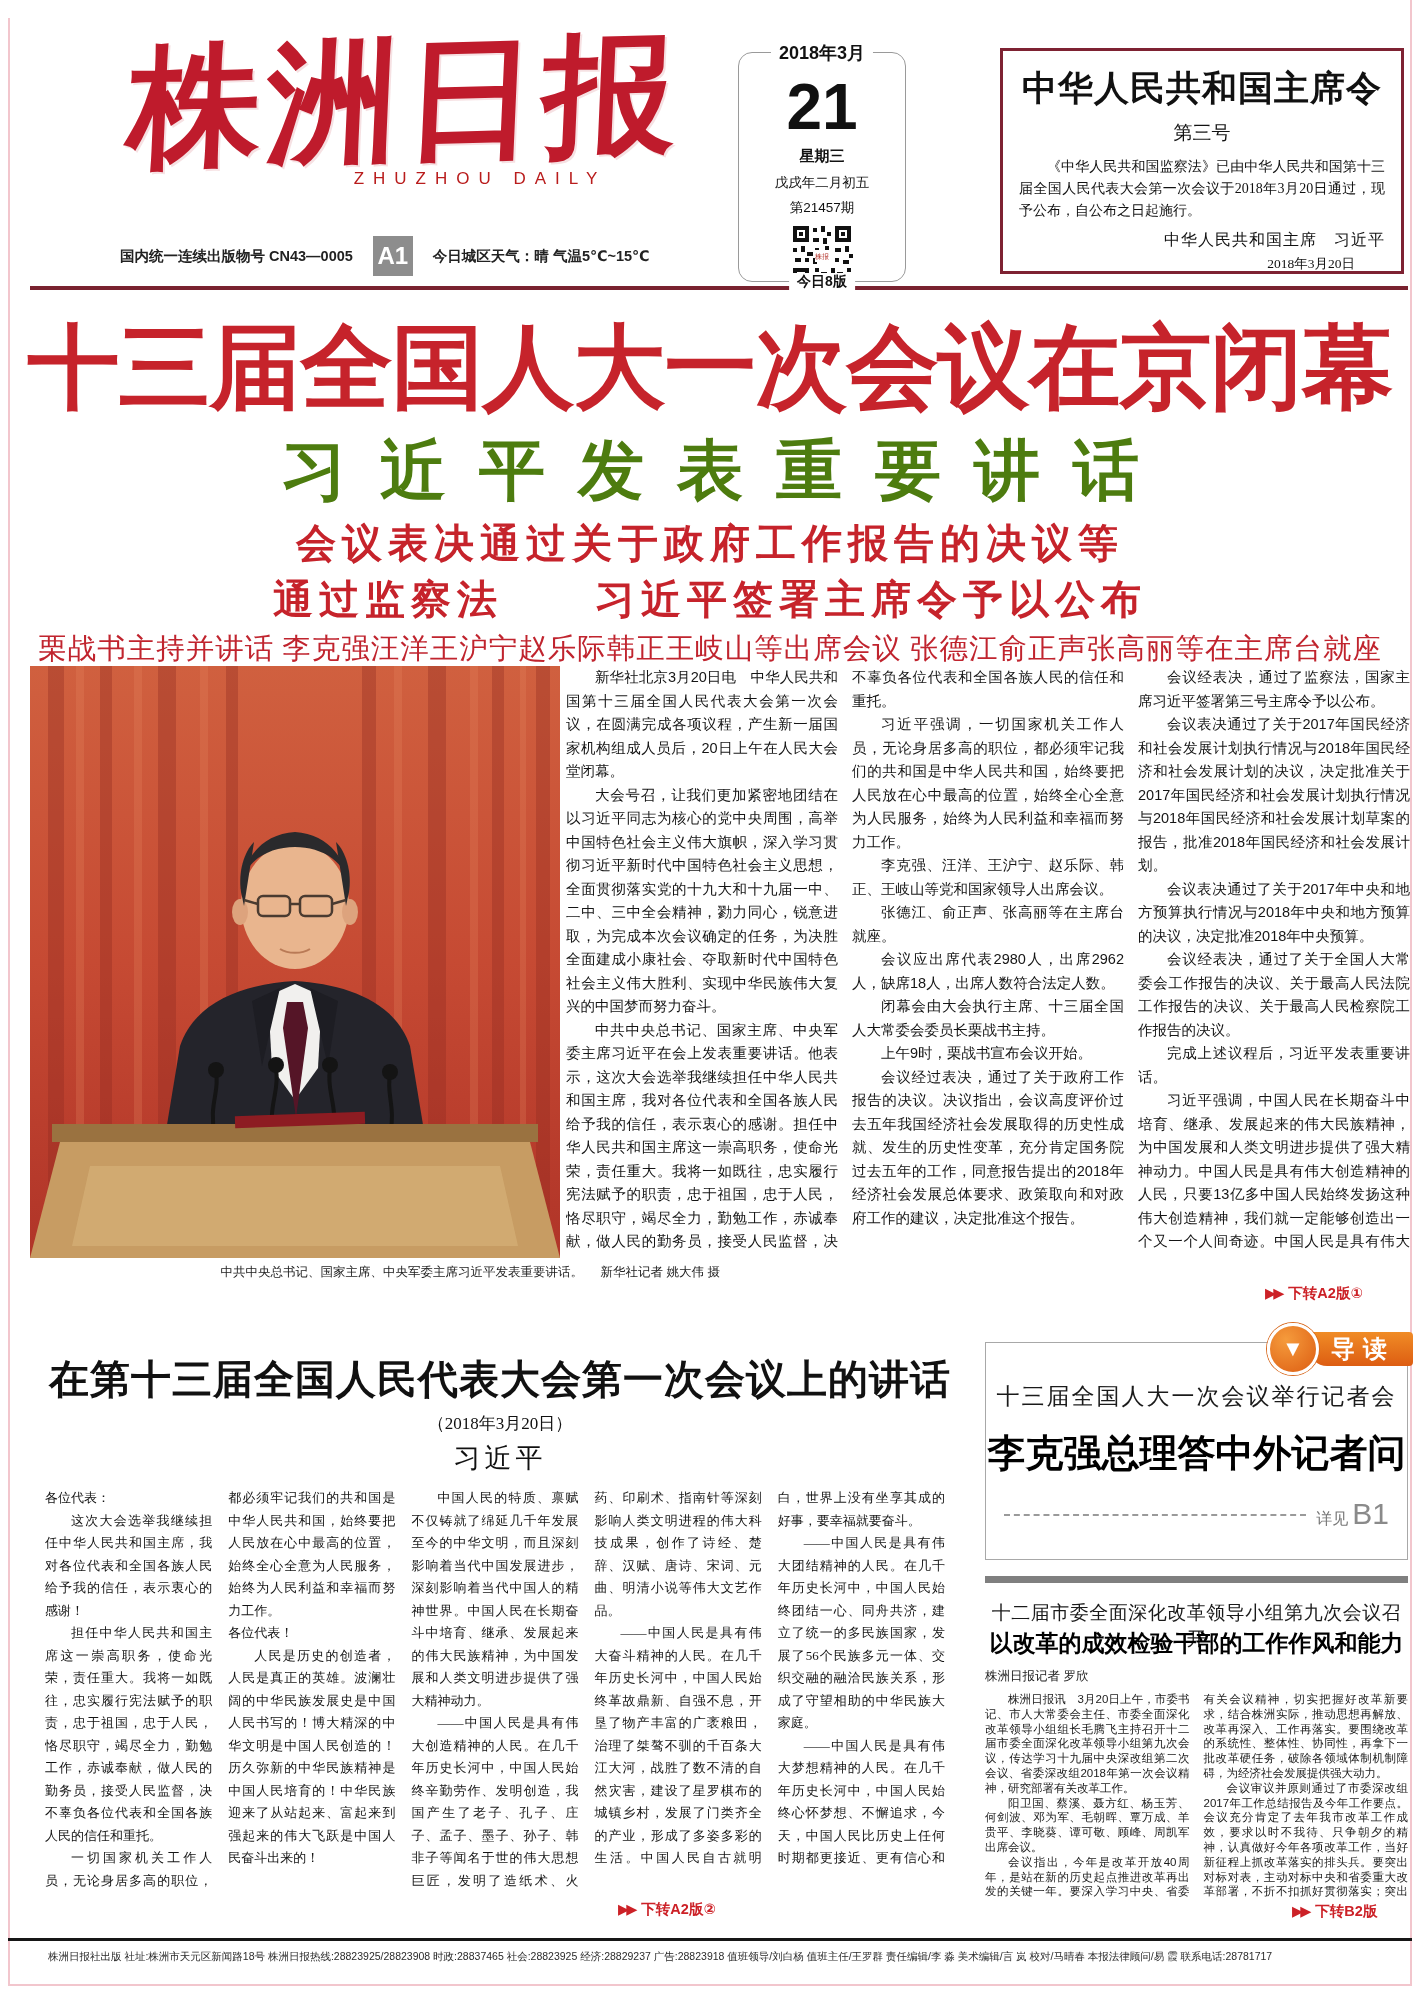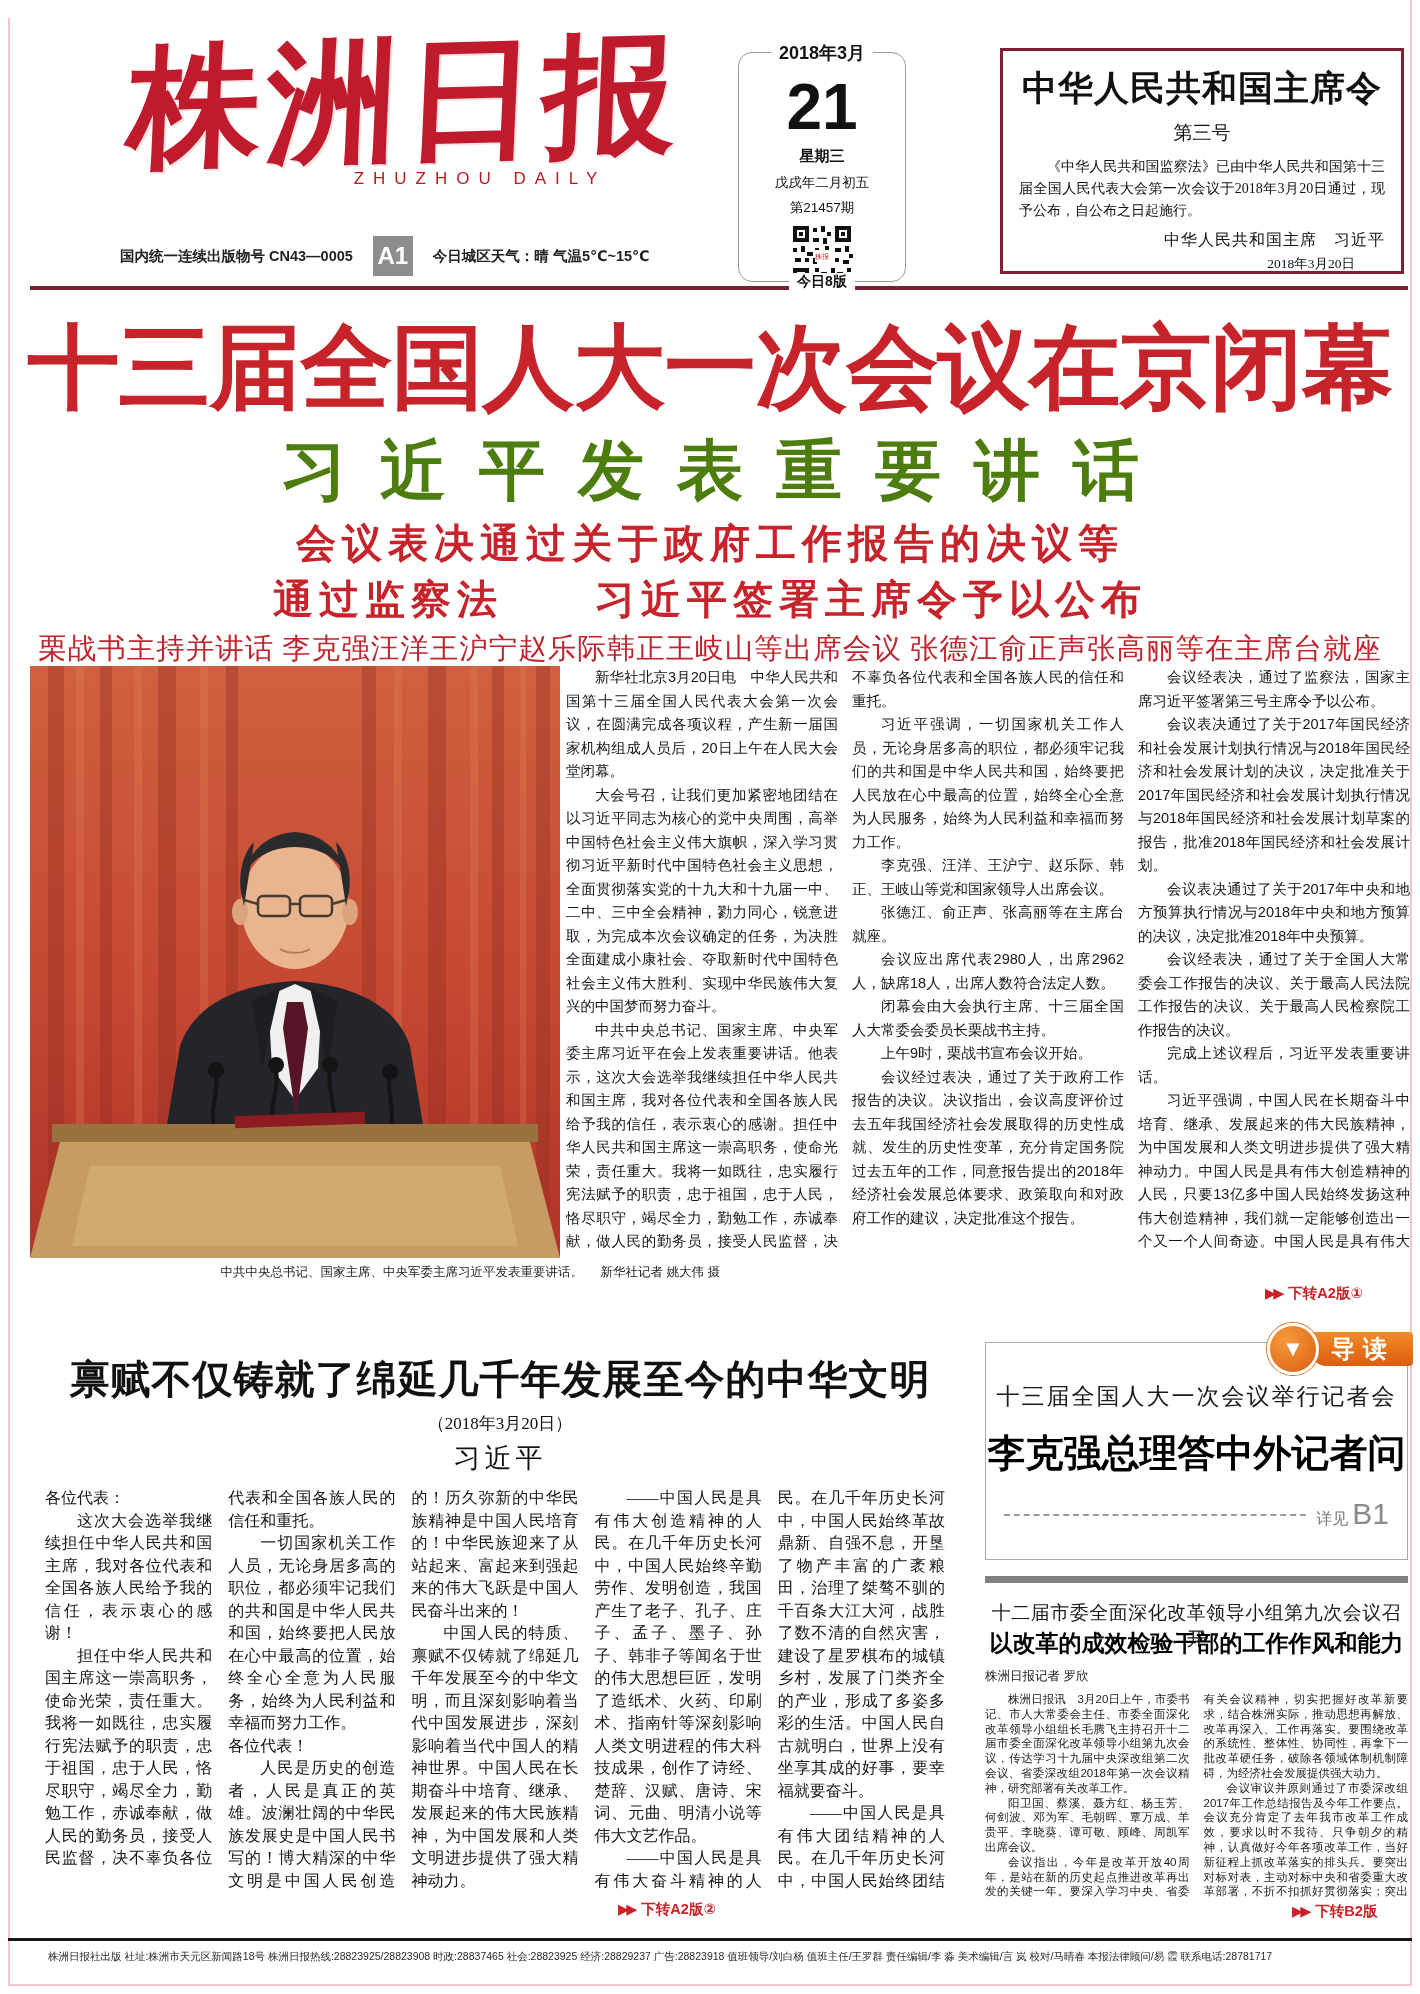--- a/index.html
+++ b/index.html
@@ -76,21 +76,21 @@
   .jump-reform { left:1292px; top:1902px; }
 
   
   .speech-title { position:absolute; left:25px; top:1352px; width:950px; text-align:center;
                   font-size:40px; font-weight:900; letter-spacing:1px; white-space:nowrap; }
   .speech-date { position:absolute; left:25px; top:1412px; width:950px; text-align:center;
                  font-size:17px; font-family:"Liberation Serif","DejaVu Serif",serif; }
   .speech-author { position:absolute; left:25px; top:1440px; width:950px; text-align:center;
                    font-size:27px; font-weight:400; letter-spacing:4px; }
   .speech-cols { position:absolute; left:45px; top:1487px; width:900px; height:408px;
-                 column-count:5; column-gap:16px; font-size:16px; line-height:22.5px;
+                 column-count:5; column-gap:16px; font-size:13px; line-height:22.5px;
                  text-align:justify; overflow:hidden; color:#151515;
                  font-family:"Liberation Serif","DejaVu Serif",serif; }
 
   
   .daodu { position:absolute; left:985px; top:1342px; width:423px; height:218px;
            border:1px solid #a8a8a8; box-sizing:border-box; background:#fff; }
   .daodu-badge { position:absolute; right:-6px; top:-20px; display:flex; align-items:center; z-index:3; }
   .daodu-circle { width:46px; height:46px; border-radius:50%;
                   background:radial-gradient(circle at 35% 30%, #f59b3c, #dd5d12);
                   border:3px solid #fff; box-shadow:0 0 0 1px #d8691e; display:flex; align-items:center;
@@ -302,21 +302,21 @@
       <p class="para">会议表决通过了关于2017年中央和地方预算执行情况与2018年中央和地方预算的决议，决定批准2018年中央预算。</p>
       <p class="para">会议经表决，通过了关于全国人大常委会工作报告的决议、关于最高人民法院工作报告的决议、关于最高人民检察院工作报告的决议。</p>
       <p class="para">完成上述议程后，习近平发表重要讲话。</p>
       <p class="para">习近平强调，中国人民在长期奋斗中培育、继承、发展起来的伟大民族精神，为中国发展和人类文明进步提供了强大精神动力。中国人民是具有伟大创造精神的人民，只要13亿多中国人民始终发扬这种伟大创造精神，我们就一定能够创造出一个又一个人间奇迹。中国人民是具有伟大奋斗精神的人民，只要13亿多中国人民始终发扬这种伟大奋斗精神，我们就一定能够达到创造人民更加美好生活的宏伟目标。中国人民是具有伟大团结精神的人民，只要13亿多中国人民始终发扬这种伟大团结精神，我们就一定能够形成勇往直前、无坚不摧的强大力量。中国人民是具有伟大梦想精神的人民，只要13亿多中国人民始终发扬这种伟大梦想精神，我们就一定能够实现中华民族伟大复兴。有这样伟大的人民，有这样伟大的民族，有这样的伟大民族精神，是我们的骄傲，是我们坚定中国特色社会主义道路自信、理论自信、制度自信、文化自信的底气，也是我们风雨无阻、高歌行进的根本力量。</p>
     </div>
   <div class="jump jump-main">
     <span class="arr">▶▶</span>
     <span>下转A2版①</span>
   </div>
 
-  <div class="speech-title">禀赋不仅铸就了绵延几千年发展至今的中华文明</div>
+  <div class="speech-title">在第十三届全国人民代表大会第一次会议上的讲话</div>
   <div class="speech-date">（2018年3月20日）</div>
   <div class="speech-author">习近平</div>
   <div class="speech-cols">
       <p class="para flush">各位代表：</p>
       <p class="para">这次大会选举我继续担任中华人民共和国主席，我对各位代表和全国各族人民给予我的信任，表示衷心的感谢！</p>
       <p class="para">担任中华人民共和国主席这一崇高职务，使命光荣，责任重大。我将一如既往，忠实履行宪法赋予的职责，忠于祖国，忠于人民，恪尽职守，竭尽全力，勤勉工作，赤诚奉献，做人民的勤务员，接受人民监督，决不辜负各位代表和全国各族人民的信任和重托。</p>
       <p class="para">一切国家机关工作人员，无论身居多高的职位，都必须牢记我们的共和国是中华人民共和国，始终要把人民放在心中最高的位置，始终全心全意为人民服务，始终为人民利益和幸福而努力工作。</p>
       <p class="para flush">各位代表！</p>
       <p class="para">人民是历史的创造者，人民是真正的英雄。波澜壮阔的中华民族发展史是中国人民书写的！博大精深的中华文明是中国人民创造的！历久弥新的中华民族精神是中国人民培育的！中华民族迎来了从站起来、富起来到强起来的伟大飞跃是中国人民奋斗出来的！</p>
       <p class="para">中国人民的特质、禀赋不仅铸就了绵延几千年发展至今的中华文明，而且深刻影响着当代中国发展进步，深刻影响着当代中国人的精神世界。中国人民在长期奋斗中培育、继承、发展起来的伟大民族精神，为中国发展和人类文明进步提供了强大精神动力。</p>

